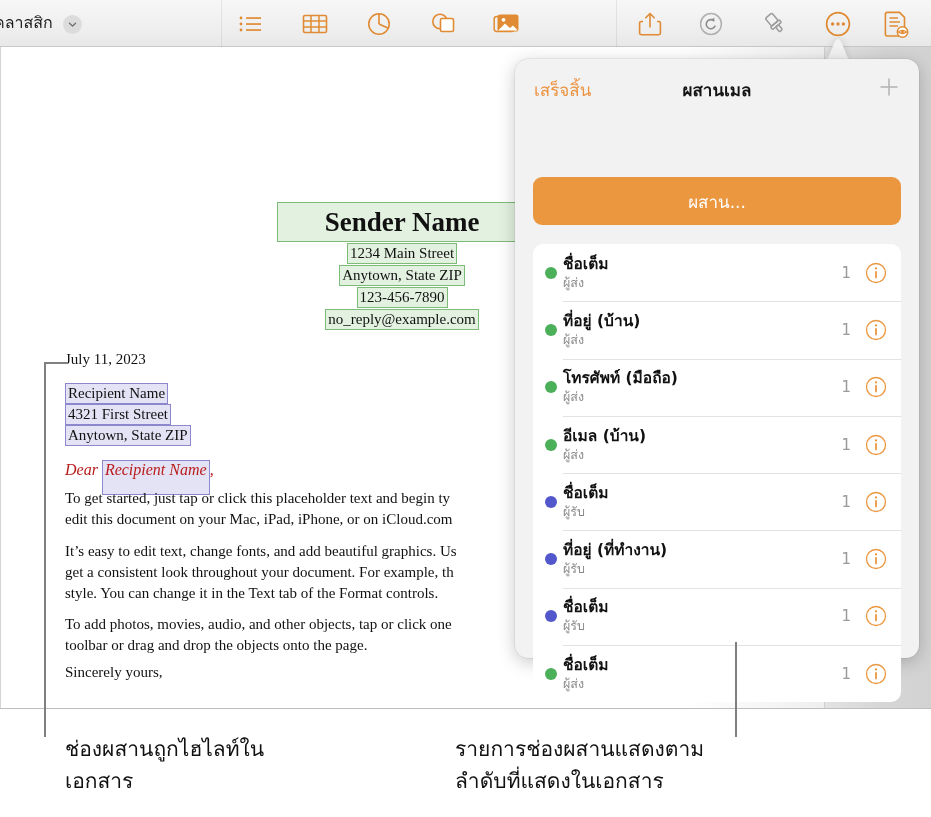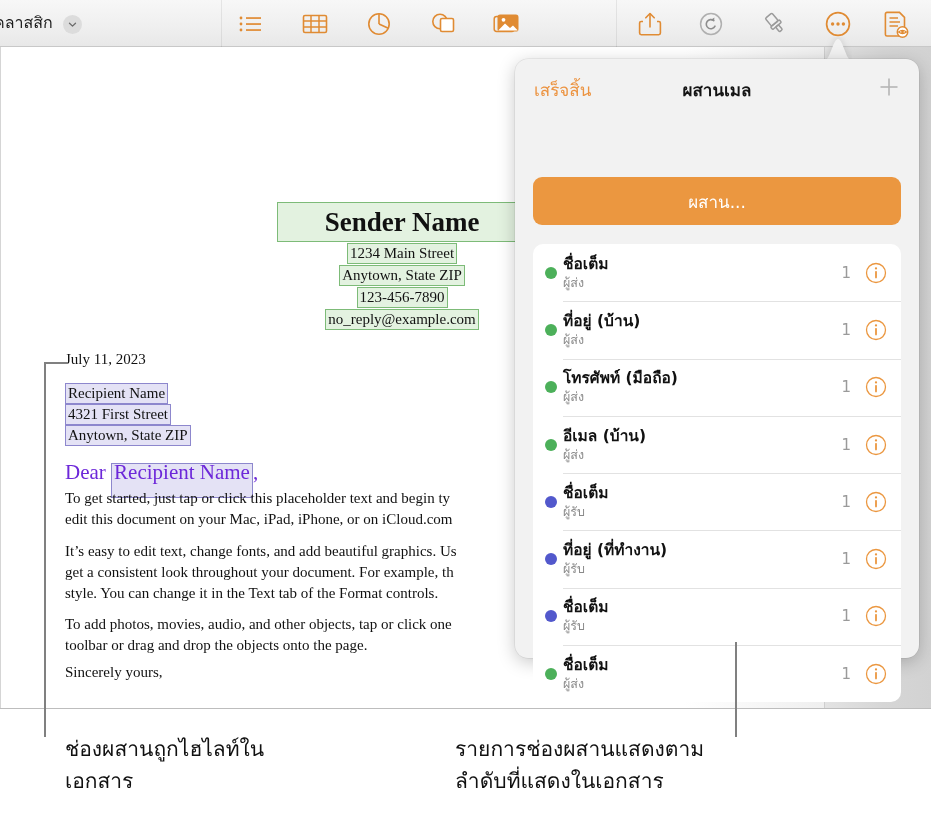--- a/index.html
+++ b/index.html
@@ -81,21 +81,21 @@
   }
 
   .date-line { position: absolute; left: 65px; top: 304px; font-size: 15px; color: #111; }
 
   .recipient-block { position: absolute; left: 65px; top: 336px; }
   .rcpt-line {
     display: inline-block; font-size: 15px; line-height: 19px;
     background: #e4e2f5; border: 1px solid #8d87cd; color: #111; padding: 0 2px;
     margin-bottom: 0px;
   }
-  .salutation { position: absolute; left: 65px; top: 413px; font-size: 21px; color:#6d28d9; }
+  .salutation { position: absolute; left: 65px; top: 413px; font-size: 16px; color:#b91c1c;font-style:italic; }
   .sal-hl {
     background: #e4e2f5; border: 1px solid #8d87cd; padding: 0 2px;
     display:inline-block; height:35px; line-height:17px;
   }
 
   .body-para { position: absolute; left: 65px; font-size: 15px; line-height: 21px; color:#111; width: 800px; }
   .p1 { top: 441px; }
   .p2 { top: 494px; }
   .p3 { top: 567px; }
   .p4 { top: 615px; }

